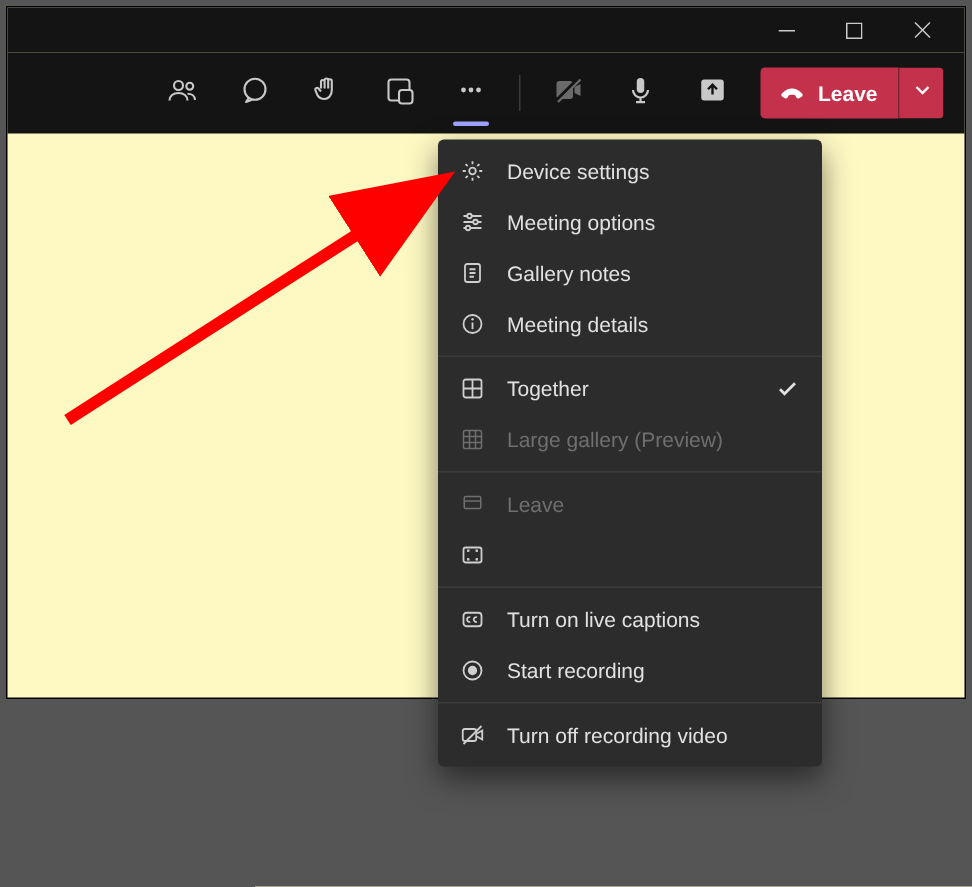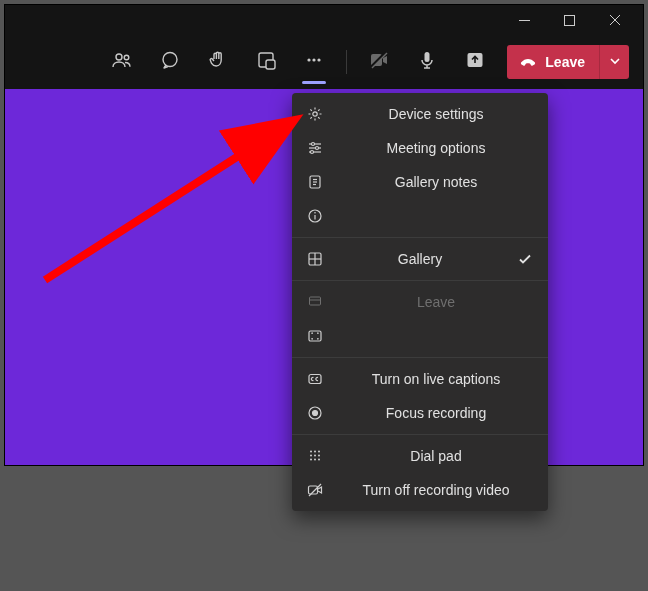--- a/index.html
+++ b/index.html
@@ -10,21 +10,21 @@
     height: 591px;
     overflow: hidden;
     position: relative;
   }
   .window {
     position: absolute;
     left: 4px;
     top: 4px;
     width: 640px;
     height: 462px;
-    background: #6d28d9;
+    background: #fef9c3;
     border: 1px solid #000;
   }
   .titlebar {
     height: 30px;
     background: #141414;
     display: flex;
     justify-content: flex-end;
     align-items: center;
     padding-right: 6px;
   }
@@ -120,21 +120,21 @@
   }
   .menu .item .ic {
     width: 18px;
     height: 18px;
     display: flex;
     align-items: center;
     justify-content: center;
     color: #cfcfcf;
     flex-shrink: 0;
   }
-  .menu .item .lbl { flex: 1; text-align: center; }
+  .menu .item .lbl { flex: 1; }
   .menu .item .check {
     width: 18px;
     color: #e1e1e1;
     display: flex;
     align-items: center;
     justify-content: center;
   }
   .menu .item.disabled { color: #6f6f6f; }
   .menu .item.disabled .ic { color: #6f6f6f; }
   .menu .sep {
@@ -313,40 +313,53 @@
     </div>
 
     <div class="item">
       <span class="ic">
         <svg width="16" height="16" viewBox="0 0 16 16" fill="none" stroke="currentColor" stroke-width="1.2">
           <circle cx="8" cy="8" r="6"></circle>
             <line x1="8" y1="7" x2="8" y2="11.5"></line>
             <circle cx="8" cy="4.8" r="0.8" fill="currentColor" stroke="none"></circle>
         </svg>
       </span>
+      <span class="lbl">Meeting details</span>
     </div>
 
     <div class="sep"></div>
 
     <div class="item">
       <span class="ic">
         <svg width="16" height="16" viewBox="0 0 16 16" fill="none" stroke="currentColor" stroke-width="1.2">
           <rect x="2" y="2" width="12" height="12" rx="1.5"></rect>
             <line x1="8" y1="2" x2="8" y2="14"></line>
             <line x1="2" y1="8" x2="14" y2="8"></line>
         </svg>
       </span>
-      <span class="lbl">Gallery</span>
+      <span class="lbl">Together</span>
       <span class="check">
         <svg width="14" height="14" viewBox="0 0 14 14" fill="none" stroke="currentColor" stroke-width="1.8">
             <path d="M2 7.5l3 3L12 3.5"></path>
           </svg>
       </span>
     </div>
 
+    <div class="item disabled">
+      <span class="ic">
+        <svg width="16" height="16" viewBox="0 0 16 16" fill="none" stroke="currentColor" stroke-width="1">
+          <rect x="2" y="2" width="12" height="12" rx="1"></rect>
+            <line x1="6" y1="2" x2="6" y2="14"></line>
+            <line x1="10" y1="2" x2="10" y2="14"></line>
+            <line x1="2" y1="6" x2="14" y2="6"></line>
+            <line x1="2" y1="10" x2="14" y2="10"></line>
+        </svg>
+      </span>
+      <span class="lbl">Large gallery (Preview)</span>
+    </div>
 
 
     <div class="sep"></div>
 
     <div class="item disabled">
       <span class="ic">
         <svg width="16" height="16" viewBox="0 0 16 16" fill="none" stroke="currentColor" stroke-width="1">
           <rect x="2.5" y="3" width="11" height="8" rx="1"></rect>
             <line x1="2.5" y1="6" x2="13.5" y2="6"></line>
         </svg>
@@ -375,41 +388,25 @@
       <span class="lbl">Turn on live captions</span>
     </div>
 
     <div class="item">
       <span class="ic">
         <svg width="16" height="16" viewBox="0 0 16 16" fill="none" stroke="currentColor" stroke-width="1.2">
           <circle cx="8" cy="8" r="6"></circle>
             <circle cx="8" cy="8" r="2.5" fill="currentColor"></circle>
         </svg>
       </span>
-      <span class="lbl">Focus recording</span>
+      <span class="lbl">Start recording</span>
     </div>
 
     <div class="sep"></div>
 
-    <div class="item">
-      <span class="ic">
-        <svg width="16" height="16" viewBox="0 0 16 16" fill="currentColor">
-          <circle cx="4" cy="3.5" r="1"></circle>
-            <circle cx="8" cy="3.5" r="1"></circle>
-            <circle cx="12" cy="3.5" r="1"></circle>
-          <circle cx="4" cy="7.5" r="1"></circle>
-            <circle cx="8" cy="7.5" r="1"></circle>
-            <circle cx="12" cy="7.5" r="1"></circle>
-          <circle cx="4" cy="11.5" r="1"></circle>
-            <circle cx="8" cy="11.5" r="1"></circle>
-            <circle cx="12" cy="11.5" r="1"></circle>
-        </svg>
-      </span>
-      <span class="lbl">Dial pad</span>
-    </div>
 
     <div class="item">
       <span class="ic">
         <svg width="16" height="16" viewBox="0 0 16 16" fill="none" stroke="currentColor" stroke-width="1.2">
           <rect x="1.5" y="4" width="9" height="8" rx="1.5"></rect>
             <path d="M11 7l3.5-2v6L11 9"></path>
           <line x1="2" y1="14" x2="14" y2="2"></line>
         </svg>
       </span>
       <span class="lbl">Turn off recording video</span>

